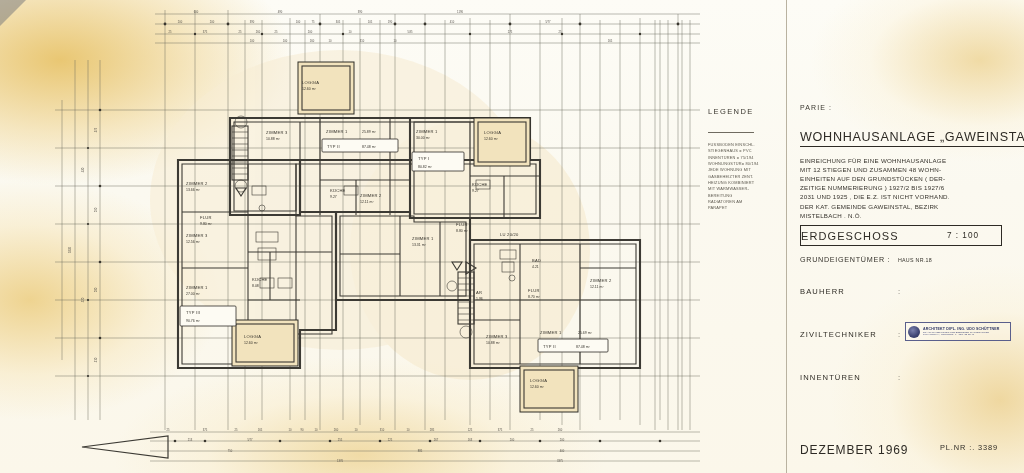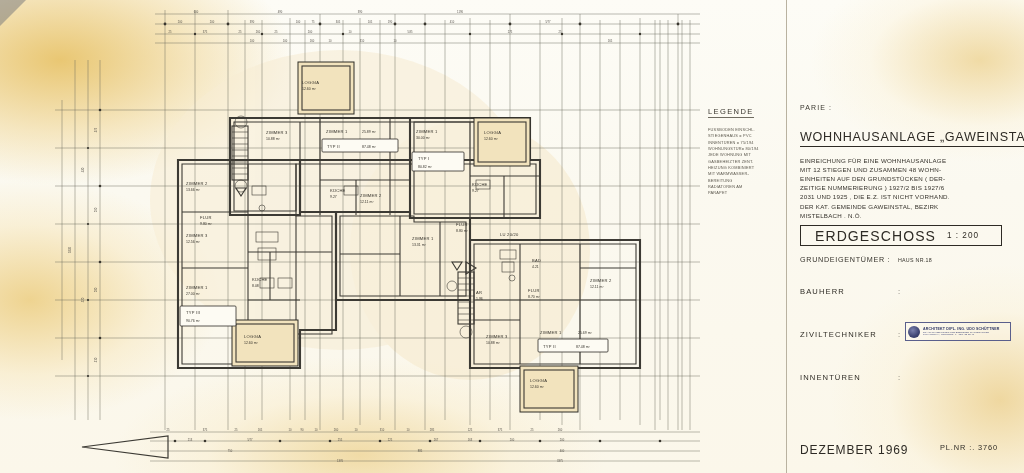--- a/index.html
+++ b/index.html
@@ -34,31 +34,31 @@
   .thick{stroke-width:2.1;}
   .dim{stroke:#6a665c;stroke-width:.45;}
   .loggia{fill:#f2e3bd;stroke:#2e2c27;stroke-width:1;}
 
   .txt{font-family:"Liberation Sans",sans-serif;fill:#36332c;}
   .rm{font-size:4.1px;letter-spacing:.25px;}
   .rma{font-size:3.5px;}
   .dm{font-size:2.7px;fill:#55514a;}
   .typbox{fill:#fdfbf3;stroke:#2e2c27;stroke-width:.8;}
   .legende{position:absolute;left:8px;top:100px;width:74px;}
-  .legende .lg-h{font-size:7.5px;letter-spacing:1.4px;color:#3a372f;border-bottom:1px solid #6f6b60;padding-bottom:1px;display:inline-block;}
+  .legende .lg-h{font-size:7.5px;letter-spacing:1.4px;color:#3a372f;border-bottom:1px solid #6f6b60;padding-bottom:16px;display:inline-block;}
   .legende .lg-h:after{content:"";}
   .legende .lg-body{margin-top:9px;font-size:3.9px;line-height:1.62;color:#5d594f;letter-spacing:.2px;white-space:pre-line;}
 
   .parie{position:absolute;left:100px;top:104px;font-size:7px;letter-spacing:1.1px;color:#3a372f;}
   .maintitle{position:absolute;left:100px;top:130px;font-size:12.6px;letter-spacing:.7px;color:#2e2b25;white-space:nowrap;}
   .maintitle u{text-decoration:none;border-bottom:1.1px solid #2e2b25;padding-bottom:2px;}
   .desc{position:absolute;left:100px;top:156px;width:214px;font-size:6.2px;line-height:1.47;letter-spacing:.25px;color:#36332c;white-space:pre-line;}
 
   .geschoss{position:absolute;left:100px;top:225px;width:200px;height:19px;border:1.4px solid #2e2b25;display:flex;align-items:center;}
-  .geschoss .g1{font-size:14px;letter-spacing:1.1px;margin-left:14px;color:#2e2b25;}
+  .geschoss .g1{font-size:11px;letter-spacing:1.1px;color:#2e2b25;}
   .geschoss .g2{font-size:8.2px;letter-spacing:1px;margin-left:auto;margin-right:22px;color:#2e2b25;}
 
   .grund{position:absolute;left:100px;top:255px;font-size:7.2px;letter-spacing:.7px;color:#36332c;}
   .grund .gv{font-size:5.3px;letter-spacing:.3px;margin-left:5px;}
 
   .fieldrow{position:absolute;left:100px;font-size:7.6px;letter-spacing:1.1px;color:#2e2b25;text-align:right;}
   .fieldrow .cc{position:absolute;left:98px;top:0;color:#6e6a60;}
   .r-bauherr{top:287px;}
   .r-planv{top:330px;}
   .r-bauf{top:373px;}
@@ -498,21 +498,21 @@
     <div class="desc">EINREICHUNG FÜR EINE WOHNHAUSANLAGE
 MIT 12 STIEGEN UND ZUSAMMEN  48 WOHN-
 EINHEITEN AUF DEN GRUNDSTÜCKEN ( DER-
 ZEITIGE NUMMERIERUNG )  1927/2 BIS 1927/6
 2031 UND 1925 , DIE E.Z. IST NICHT VORHAND.
 DER  KAT. GEMEINDE  GAWEINSTAL, BEZIRK
 MISTELBACH . N.Ö.</div>
 
     <div class="geschoss">
       <span class="g1">ERDGESCHOSS</span>
-      <span class="g2">1  :  200</span>
+      <span class="g2">7  :  100</span>
     </div>
 
     <div class="grund">
       <span>GRUNDEIGENTÜMER :</span>
       <span class="gv">HAUS NR.18</span>
     </div>
 
     <div class="fieldrow r-bauherr">
       <span>BAUHERR</span>
       <span class="cc">:</span>
@@ -531,16 +531,16 @@
         <div class="s3">1090 WIEN IX., GRÜNENG. 6   -   TEL. 33 22 48</div>
       </div>
     </div>
 
     <div class="fieldrow r-bauf">
       <span>INNENTÜREN</span>
       <span class="cc">:</span>
     </div>
 
     <div class="datum">DEZEMBER  1969</div>
-    <div class="plnr">PL.NR :.  3760</div>
+    <div class="plnr">PL.NR :.  3389</div>
   </div>
 
 </div>
 
 </body></html>

